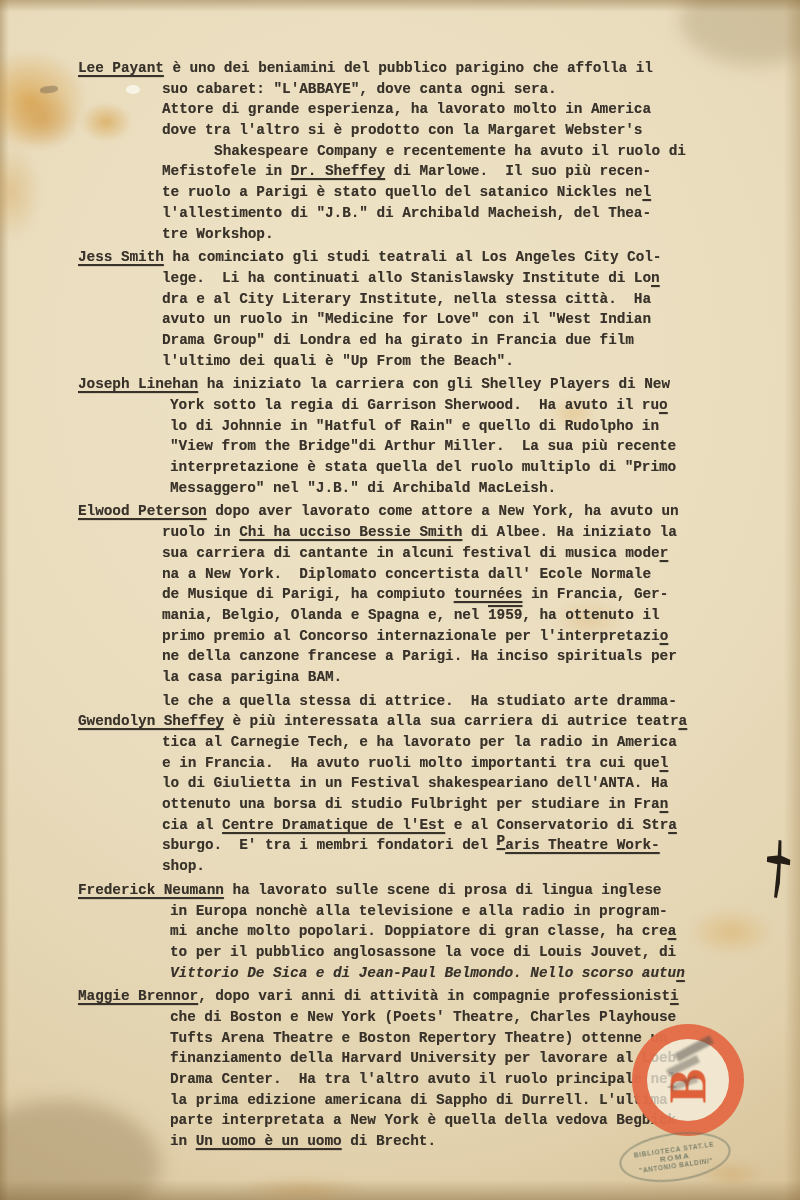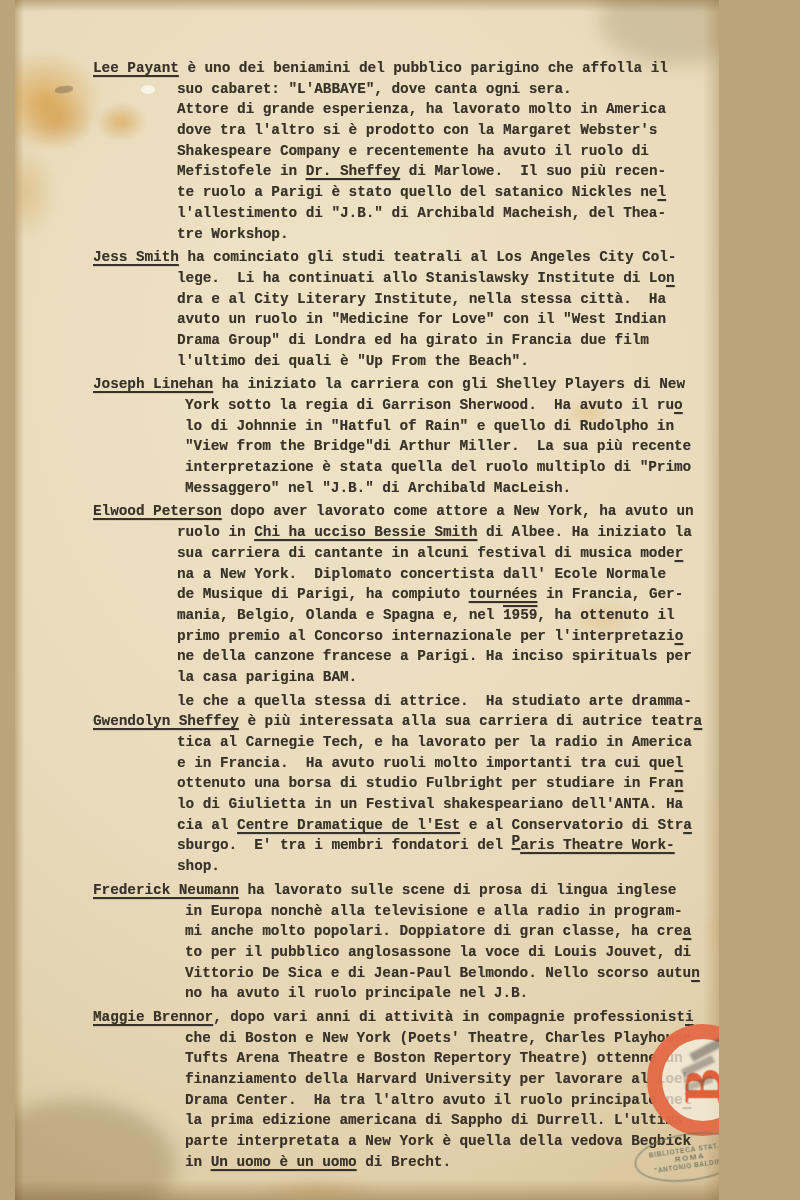--- a/index.html
+++ b/index.html
@@ -1,22 +1,21 @@
 <!DOCTYPE html>
 <html><head>
 <meta charset="utf-8">
 <style>
   html,body{margin:0;padding:0;}
   body{width:800px;height:1200px;overflow:hidden;background:#b9a47c;}
   .page{
-    position:relative;width:704px;height:1200px;overflow:hidden;
+    position:relative;width:800px;height:1200px;overflow:hidden;
     background:
       radial-gradient(120% 90% at 45% 30%, #efe3c6 0%, #e9dcbd 45%, #e2d2ae 72%, #d6c096 92%, #c9b083 100%);
     font-family:"Liberation Mono","DejaVu Sans Mono",monospace;
-    margin-left:15px;
   }
   
   .edge{position:absolute;pointer-events:none;}
   .edge.top{left:0;top:0;width:800px;height:12px;background:linear-gradient(180deg,rgba(140,108,58,.45),rgba(140,108,58,0));}
   .edge.left{left:0;top:0;width:9px;height:1200px;background:linear-gradient(90deg,rgba(140,108,58,.40),rgba(140,108,58,0));}
   .edge.right{right:0;top:0;width:16px;height:1200px;background:linear-gradient(270deg,rgba(150,118,66,.32),rgba(150,118,66,0));}
   .edge.bottom{left:0;bottom:0;width:800px;height:20px;background:linear-gradient(0deg,rgba(120,90,45,.42),rgba(120,90,45,0));}
   .corner{position:absolute;border-radius:50%;filter:blur(9px);}
   .corner.bl{left:-40px;bottom:-30px;width:200px;height:130px;background:rgba(115,90,50,.28);}
   .corner.tr{right:-30px;top:-25px;width:150px;height:90px;background:rgba(125,98,55,.22);}
@@ -101,21 +100,21 @@
   <div class="stain st6"></div>
   <div class="stain st7"></div>
   <div class="stain st8"></div>
 
   <div class="text-block">
       <div class="para">
         <div class="line"><span class="u">Lee Payant</span><span> è uno dei beniamini del pubblico parigino che affolla il</span></div>
         <div class="line" style="margin-left: 84px;"><span>suo cabaret: "L'ABBAYE", dove canta ogni sera.</span></div>
         <div class="line" style="margin-left: 84px;"><span>Attore di grande esperienza, ha lavorato molto in America</span></div>
         <div class="line" style="margin-left: 84px;"><span>dove tra l'altro si è prodotto con la Margaret Webster's</span></div>
-        <div class="line" style="margin-left: 84px;"><span>Shakespeare Company e recentemente ha avuto il ruolo di</span></div>
+        <div class="line" style="margin-left: 84px; text-align: center;"><span>Shakespeare Company e recentemente ha avuto il ruolo di</span></div>
         <div class="line" style="margin-left: 84px;"><span>Mefistofele in </span><span class="u">Dr. Sheffey</span><span> di Marlowe.  Il suo più recen-</span></div>
         <div class="line" style="margin-left: 84px;"><span>te ruolo a Parigi è stato quello del satanico Nickles ne</span><span class="u">l</span></div>
         <div class="line" style="margin-left: 84px;"><span>l'allestimento di "J.B." di Archibald Macheish, del Thea-</span></div>
         <div class="line" style="margin-left: 84px;"><span>tre Workshop.</span></div>
       </div>
       <div class="para">
         <div class="line"><span class="u">Jess Smith</span><span> ha cominciato gli studi teatrali al Los Angeles City Col-</span></div>
         <div class="line" style="margin-left: 84px;"><span>lege.  Li ha continuati allo Stanislawsky Institute di Lo</span><span class="u">n</span></div>
         <div class="line" style="margin-left: 84px;"><span>dra e al City Literary Institute, nella stessa città.  Ha</span></div>
         <div class="line" style="margin-left: 84px;"><span>avuto un ruolo in "Medicine for Love" con il "West Indian</span></div>
@@ -139,33 +138,32 @@
         <div class="line" style="margin-left: 84px;"><span>mania, Belgio, Olanda e Spagna e, nel </span><span class="o">1959</span><span>, ha ottenuto il</span></div>
         <div class="line" style="margin-left: 84px;"><span>primo premio al Concorso internazionale per l'interpretazi</span><span class="u">o</span></div>
         <div class="line" style="margin-left: 84px;"><span>ne della canzone francese a Parigi. Ha inciso spirituals per</span></div>
         <div class="line" style="margin-left: 84px;"><span>la casa parigina BAM.</span></div>
       </div>
       <div class="para">
         <div class="line" style="margin-left: 84px;"><span>le che a quella stessa di attrice.  Ha studiato arte dramma-</span></div>
         <div class="line"><span class="u">Gwendolyn Sheffey</span><span> è più interessata alla sua carriera di autrice teatr</span><span class="u">a</span></div>
         <div class="line" style="margin-left: 84px;"><span>tica al Carnegie Tech, e ha lavorato per la radio in America</span></div>
         <div class="line" style="margin-left: 84px;"><span>e in Francia.  Ha avuto ruoli molto importanti tra cui que</span><span class="u">l</span></div>
+        <div class="line" style="margin-left: 84px;"><span>lo di Giulietta in un Festival shakespeariano dell'ANTA. Ha</span></div>
         <div class="line" style="margin-left: 84px;"><span>ottenuto una borsa di studio Fulbright per studiare in Fra</span><span class="u">n</span></div>
-        <div class="line" style="margin-left: 84px;"><span>lo di Giulietta in un Festival shakespeariano dell'ANTA. Ha</span></div>
         <div class="line" style="margin-left: 84px;"><span>cia al </span><span class="u">Centre Dramatique de l'Est</span><span> e al Conservatorio di Str</span><span class="u">a</span></div>
         <div class="line" style="margin-left: 84px;"><span>sburgo.  E' tra i membri fondatori del </span><span class="u sup">P</span><span class="u">aris Theatre Work-</span></div>
         <div class="line" style="margin-left: 84px;"><span>shop.</span></div>
       </div>
       <div class="para">
         <div class="line"><span class="u">Frederick Neumann</span><span> ha lavorato sulle scene di prosa di lingua inglese</span></div>
         <div class="line" style="margin-left: 92px;"><span>in Europa nonchè alla televisione e alla radio in program-</span></div>
         <div class="line" style="margin-left: 92px;"><span>mi anche molto popolari. Doppiatore di gran classe, ha cre</span><span class="u">a</span></div>
         <div class="line" style="margin-left: 92px;"><span>to per il pubblico anglosassone la voce di Louis Jouvet, di</span></div>
-        <div class="line" style="margin-left: 92px;"><span>Vittorio De Sica e di Jean-Paul Belmondo. Nello scorso autu</span><span class="u">n</span></div>
-        <div class="line" style="margin-left: 92px;"><span>no ha avuto il ruolo principale nel J.B.</span></div>
+        <div class="line" style="margin-left: 92px; font-style: italic;"><span>Vittorio De Sica e di Jean-Paul Belmondo. Nello scorso autu</span><span class="u">n</span></div>
       </div>
       <div class="para">
         <div class="line"><span class="u">Maggie Brennor</span><span>, dopo vari anni di attività in compagnie professionist</span><span class="u">i</span></div>
         <div class="line" style="margin-left: 92px;"><span>che di Boston e New York (Poets' Theatre, Charles Playhouse</span></div>
         <div class="line" style="margin-left: 92px;"><span>Tufts Arena Theatre e Boston Repertory Theatre) ottenne un</span></div>
         <div class="line" style="margin-left: 92px;"><span>finanziamento della Harvard University per lavorare al Loeb</span></div>
         <div class="line" style="margin-left: 92px;"><span>Drama Center.  Ha tra l'altro avuto il ruolo principale ne</span><span class="u">l</span></div>
         <div class="line" style="margin-left: 92px;"><span>la prima edizione americana di Sappho di Durrell. L'ultima</span></div>
         <div class="line" style="margin-left: 92px;"><span>parte interpretata a New York è quella della vedova Begbick</span></div>
         <div class="line" style="margin-left: 92px;"><span>in </span><span class="u">Un uomo è un uomo</span><span> di Brecht.</span></div>

